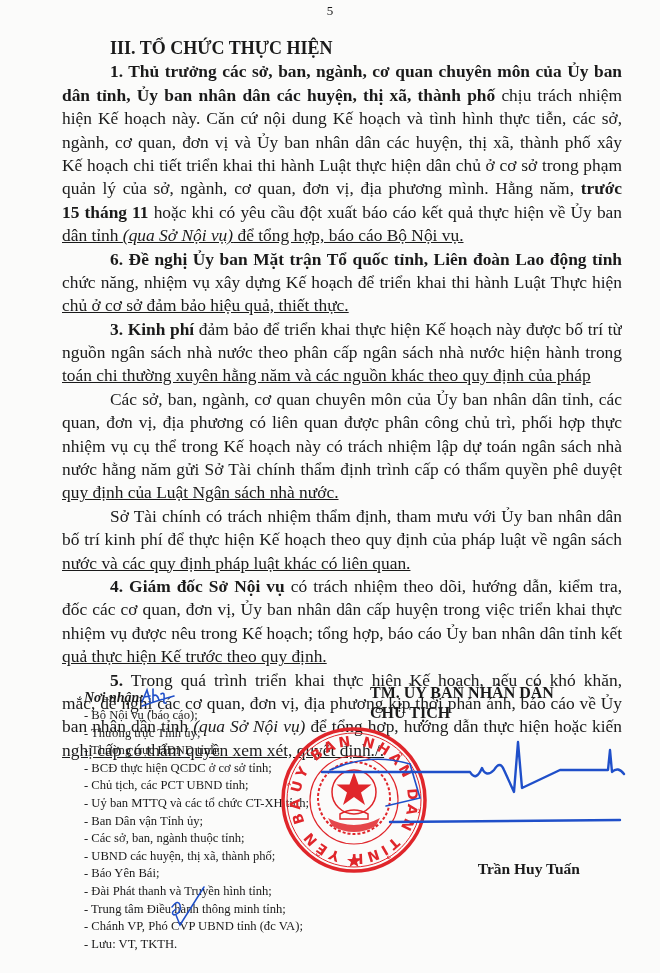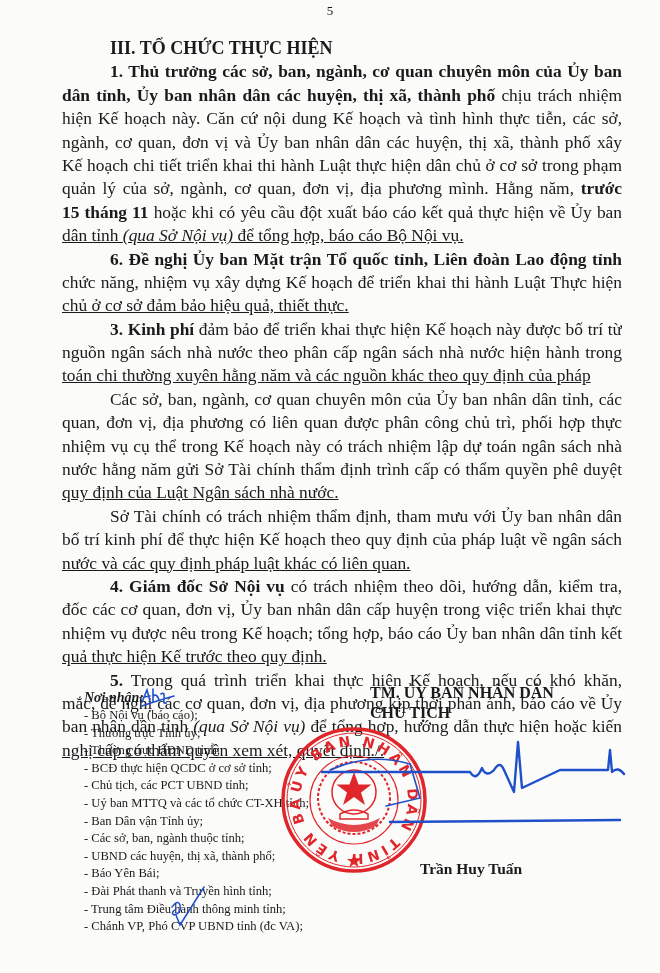--- a/index.html
+++ b/index.html
@@ -15,21 +15,21 @@
     i { font-style: italic; }
     .heading { font-weight: bold; font-size: 18px; padding-left: 48px; }
 
     .recipients { position: absolute; left: 84px; top: 688px; width: 270px; font-size: 12.6px; }
     .recip-title { font-weight: bold; font-style: italic; font-size: 14px; height: 19px; line-height: 19px; }
     .recip-item { height: 17.6px; line-height: 17.6px; white-space: nowrap; }
 
     .sign-block { position: absolute; left: 370px; top: 683px; width: 260px; text-align: left; font-weight: bold; }
     .sign-org { font-size: 16px; line-height: 20px; }
     .sign-title { font-size: 16px; line-height: 20px; }
-    .signer-name { position: absolute; left: 420px; top: 860px; width: 160px; text-align: left; font-weight: bold; font-size: 15.5px; }
+    .signer-name { position: absolute; left: 420px; top: 860px; width: 160px; text-align: right; font-weight: bold; font-size: 15.5px; }
 
     .stamp { position: absolute; left: 278px; top: 726px; width: 152px; height: 148px; }
     .signature { position: absolute; left: 290px; top: 740px; width: 340px; height: 120px; }
     .handnote { position: absolute; left: 138px; top: 686px; width: 40px; height: 22px; }
     .handtick { position: absolute; left: 170px; top: 885px; width: 40px; height: 60px; }
   </style>
 </head>
 <body>
 
 <div class="page-num">5</div>
@@ -97,20 +97,21 @@
   <div class="recip-item">- BCĐ thực hiện QCDC ở cơ sở tỉnh;</div>
   <div class="recip-item">- Chủ tịch, các PCT UBND tỉnh;</div>
   <div class="recip-item">- Uỷ ban MTTQ và các tổ chức CT-XH tỉnh;</div>
   <div class="recip-item">- Ban Dân vận Tỉnh ủy;</div>
   <div class="recip-item">- Các sở, ban, ngành thuộc tỉnh;</div>
   <div class="recip-item">- UBND các huyện, thị xã, thành phố;</div>
   <div class="recip-item">- Báo Yên Bái;</div>
   <div class="recip-item">- Đài Phát thanh và Truyền hình tỉnh;</div>
   <div class="recip-item">- Trung tâm Điều hành thông minh tỉnh;</div>
   <div class="recip-item">- Chánh VP, Phó CVP UBND tỉnh (đc VA);</div>
+  <div class="recip-item">- Lưu: VT, TKTH.</div>
 </div>
 
 <svg class="handnote" viewBox="0 0 40 22">
   <path d="M4 16 L9 4 L12 15 M6 11 L12 10 M15 3 L15 16 M15 10 Q19 7 21 14 M23 8 Q27 5 26 13 Q25 18 28 17 M4 20 Q18 15 36 10" fill="none" stroke="#1f4fc9" stroke-width="1.6" stroke-linecap="round"></path>
 </svg>
 
 <svg class="handtick" viewBox="0 0 40 60">
   <path d="M2 22 Q8 14 10 20 Q12 28 4 30 Q0 28 6 24 M6 30 L10 40 L34 2" fill="none" stroke="#1f4fc9" stroke-width="1.5" stroke-linecap="round"></path>
 </svg>
 

